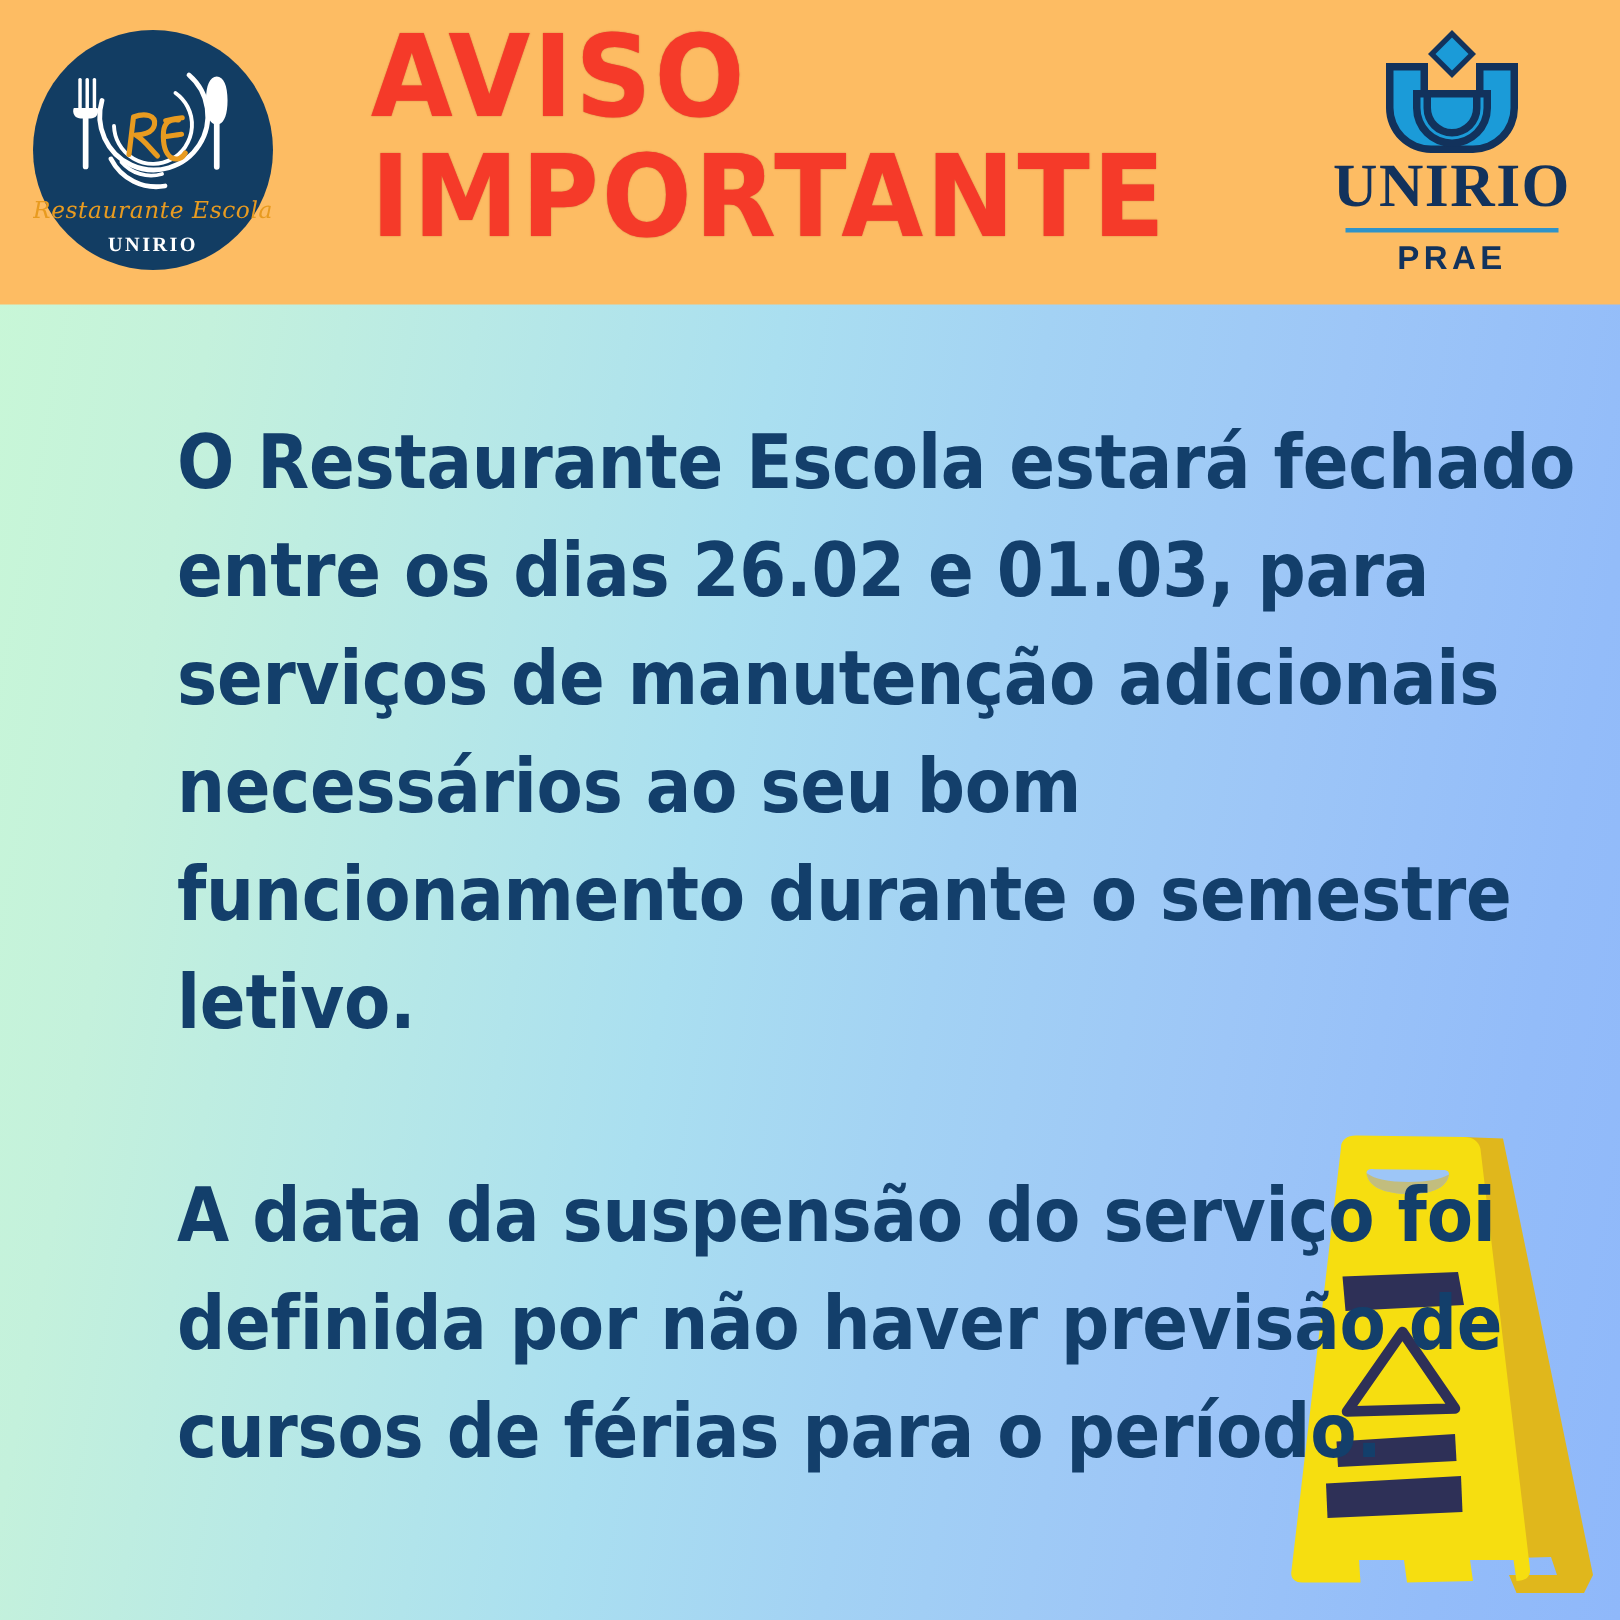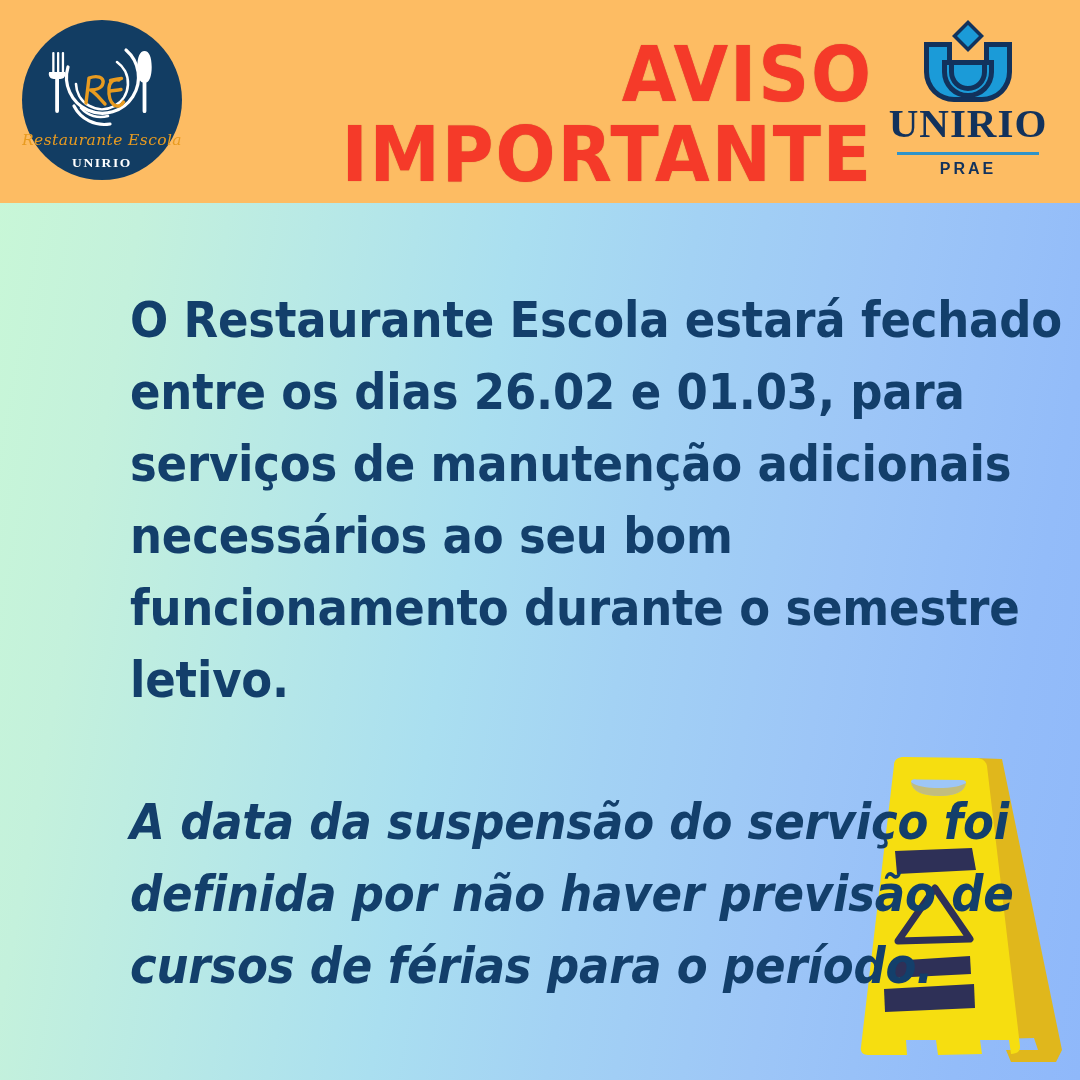--- a/index.html
+++ b/index.html
@@ -37,27 +37,26 @@
     height: 160px;
     border-radius: 50%;
     background: #123d63;
     z-index: 7;
   }
   .re-logo svg { display: block; width: 160px; height: 160px; }
 
   
   .title-block {
     position: absolute;
-    left: 236px;
+    left: 224px;
     top: 14px;
     width: 660px;
-    text-align: right;
+    text-align: left;
     z-index: 7;
     line-height: 0.98;
-    margin-top: 24px;
   }
   .title-line {
     display: block;
     color: #f53a29;
     font-family: "DejaVu Sans", sans-serif;
     font-weight: bold;
     font-size: 78px;
     letter-spacing: 2px;
     transform: scaleX(0.93);
     text-transform: uppercase;
@@ -88,35 +87,35 @@
   .unirio-rule {
     width: 142px;
     height: 3px;
     background: #2f93c9;
     margin: 8px auto 6px auto;
   }
   .prae-word {
     color: #12325c;
     font-family: "Liberation Sans", sans-serif;
     font-weight: bold;
-    font-size: 16px;
+    font-size: 22px;
     letter-spacing: 3px;
     line-height: 1;
   }
 
   
   .body-copy {
     position: absolute;
     left: 118px;
     top: 272px;
     width: 800px;
     z-index: 6;
   }
-  .para { margin: 12px; }
-  .para + .para { margin-top: 70px; font-style: italic; }
+  .para { margin: 0; }
+  .para + .para { margin-top: 70px; }
   .copy-line {
     display: block;
     color: #133f6b;
     font-family: "DejaVu Sans", sans-serif;
     font-weight: bold;
     font-size: 50px;
     line-height: 72px;
     letter-spacing: -0.2px;
     transform: scaleX(0.9);
     transform-origin: left center;

